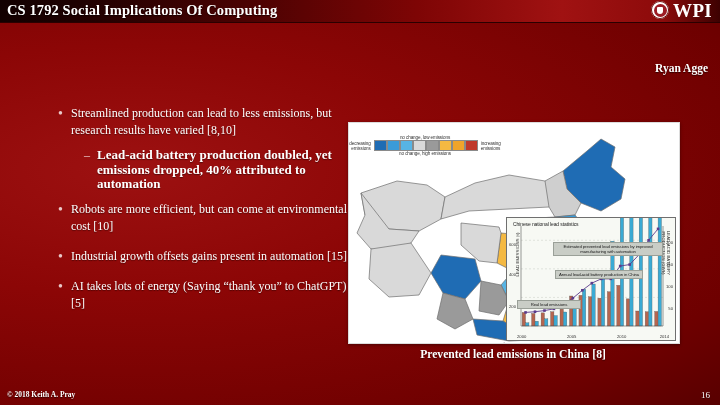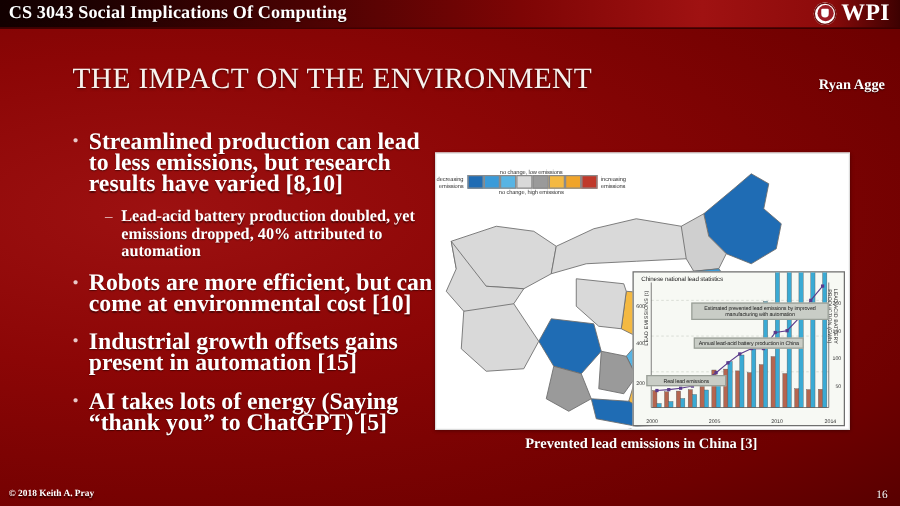--- a/index.html
+++ b/index.html
@@ -22,21 +22,21 @@
   }
   .topbar-title{
     position:absolute;left:7px;top:2px;
     font-size:14.5px;font-weight:bold;color:#ffffff;
     letter-spacing:.1px;white-space:nowrap;
     text-shadow:0 1px 1px rgba(0,0,0,.65);
   }
   
   .wpi{
     position:absolute;right:8px;top:1px;
-    display:flex;align-items:center;gap:4px;
+    display:flex;align-items:flex-start;gap:4px;
   }
   .seal{
     width:18px;height:18px;border-radius:50%;
     background:#ffffff;position:relative;
     box-shadow:0 0 0 1px #6d0d0d inset;
     display:flex;align-items:center;justify-content:center;
   }
   .seal .inner{
     width:13px;height:13px;border-radius:50%;
     background:#9c1c25;position:relative;
@@ -68,22 +68,22 @@
   
   .bullets{
     position:absolute;left:58px;top:105px;width:292px;
   }
   .b-row{display:flex;margin-bottom:9px;}
   .b-mark{
     color:#e9c9c9;font-size:14px;line-height:17px;
     width:13px;flex:0 0 13px;
   }
   .b-text{
-    color:#ffffff;font-size:19px;line-height:17.2px;
-    font-weight:bold;font-family:"Liberation Serif", serif;
+    color:#ffffff;font-size:12px;line-height:17.2px;
+    font-weight:normal;font-family:"Liberation Serif", serif;
     text-shadow:0 1px 1px rgba(0,0,0,.45);
   }
   .sub{margin:3px 0 9px 26px;display:flex;}
   .sub .s-mark{
     color:#eccfcf;font-size:12px;line-height:14.5px;
     width:13px;flex:0 0 13px;
   }
   .sub .s-text{
     color:#ffffff;font-size:13px;line-height:14.4px;
     font-weight:bold;font-family:"Liberation Serif", serif;
@@ -174,35 +174,34 @@
     text-shadow:0 1px 1px rgba(0,0,0,.6);
     margin-left:43px;
   }
 </style>
 </head>
 <body>
 
 <div class="slide">
 
   <div class="topbar">
-    <div class="topbar-title">CS 3043 Social Implications Of Computing</div>
+    <div class="topbar-title">CS 1792 Social Implications Of Computing</div>
   </div>
 
   <div class="wpi">
     <span class="seal">
       <span class="inner">
           <span class="shield"></span>
         </span>
     </span>
     <span class="wpi-word">WPI</span>
   </div>
 
   <div class="presenter">Ryan Agge</div>
 
-  <div class="slide-title">THE IMPACT ON THE ENVIRONMENT</div>
 
   <div class="bullets">
 
     <div class="b-row">
       <span class="b-mark">•</span>
       <span class="b-text">Streamlined production can lead to less emissions, but research results have varied [8,10]</span>
     </div>
     <div class="sub">
       <span class="s-mark">–</span>
       <span class="s-text">Lead-acid battery production doubled, yet emissions dropped, 40% attributed to automation</span>
@@ -368,18 +367,18 @@
           <line x1="156" y1="8" x2="156" y2="108" stroke="#555" stroke-width="0.6"></line>
         </svg>
 
       <div class="annot" style="left:46px;top:24px;width:104px;">Estimated prevented lead emissions by improved manufacturing with automation</div>
       <div class="annot" style="left:48px;top:52px;width:82px;">Annual lead-acid battery production in China</div>
       <div class="annot" style="left:10px;top:82px;width:58px;">Real lead emissions</div>
     </div>
 
   </div>
 
-  <div class="fig-caption">Prevented lead emissions in China [3]</div>
+  <div class="fig-caption">Prevented lead emissions in China [8]</div>
 
   <div class="footer-left">© 2018 Keith A. Pray</div>
   <div class="footer-right">16</div>
 
 </div>
 
 </body></html>

